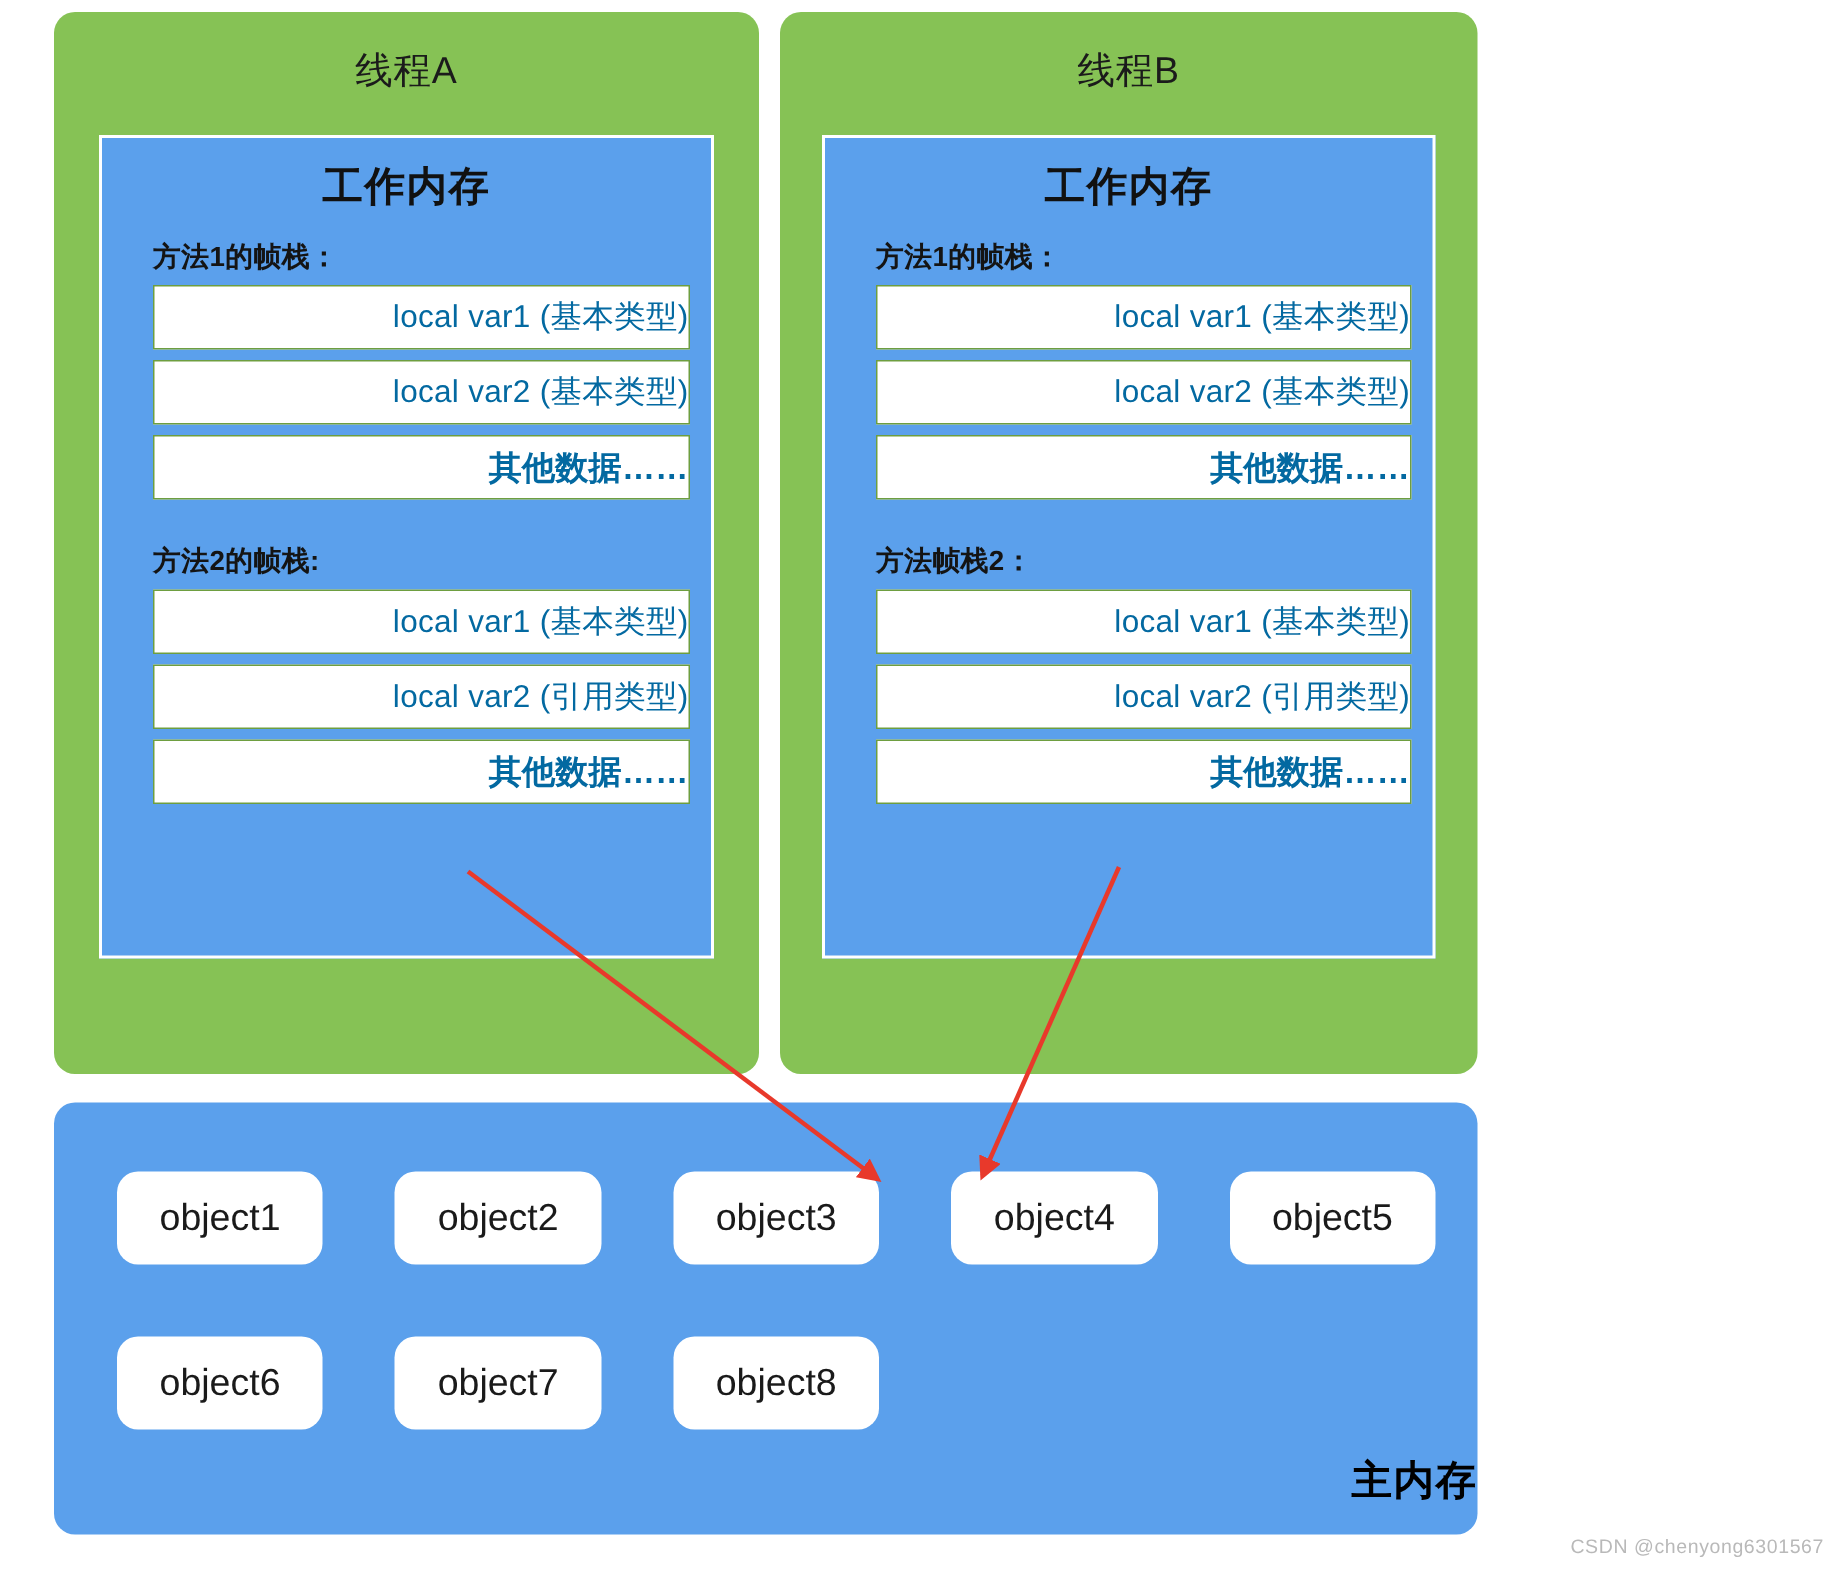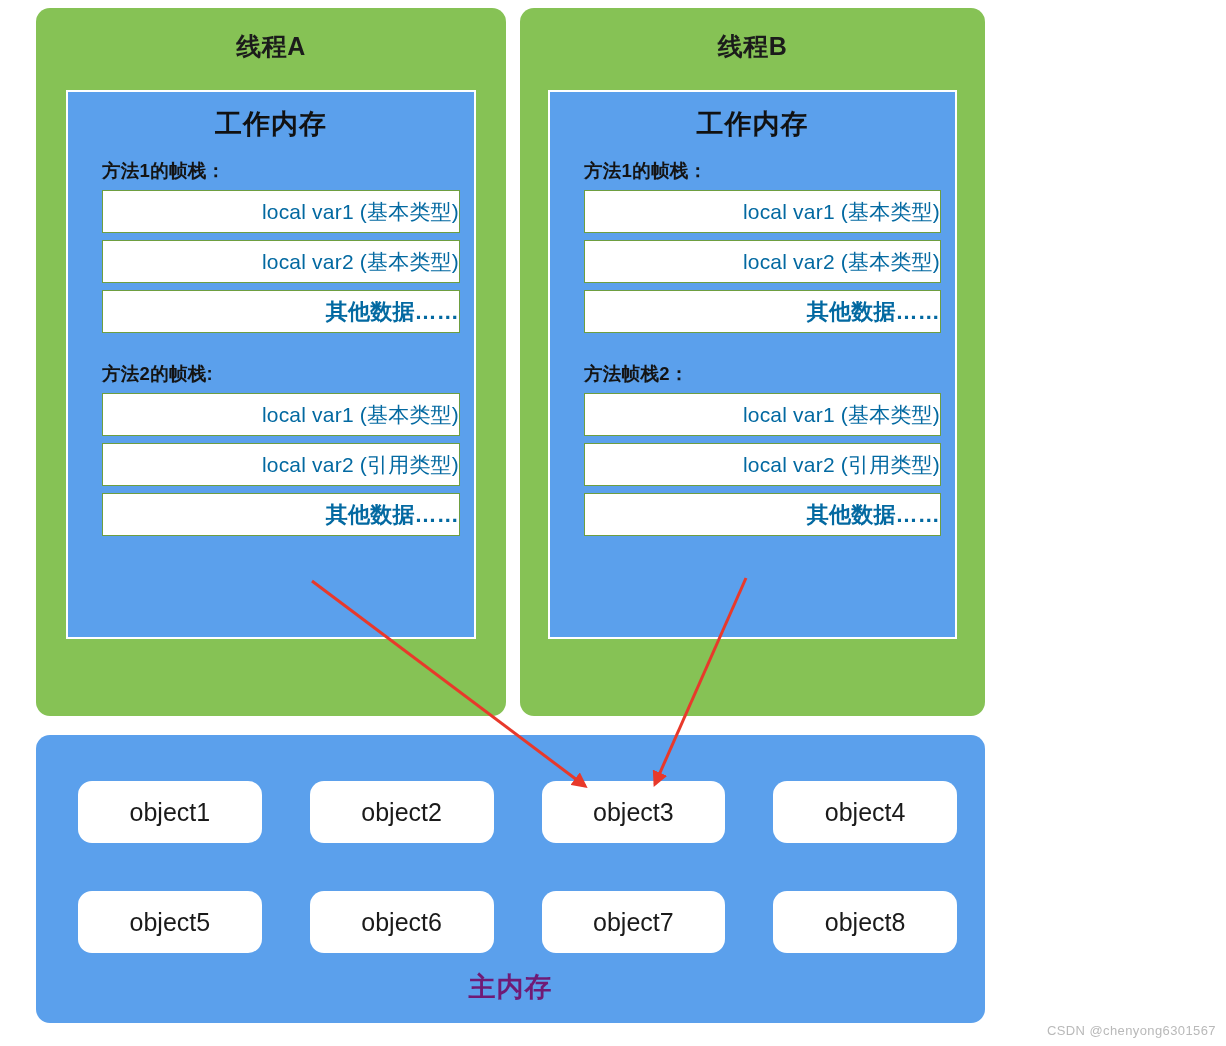--- a/index.html
+++ b/index.html
@@ -29,21 +29,21 @@
   #thread-a { left: 36px;  top: 8px; width: 470px; height: 708px; }
   #thread-b { left: 520px; top: 8px; width: 465px; height: 708px; }
 
   .thread-title {
     position: absolute;
     top: 22px;
     left: 0;
     width: 100%;
     text-align: center;
     font-size: 25px;
-    font-weight: 700;
+    font-weight: 400;
     color: #1b1b1b;
     letter-spacing: 0.5px;
   }
 
   
   .working-memory {
     position: absolute;
     left: 30px;
     top: 82px;
     right: 30px;
@@ -99,42 +99,42 @@
     background: #5BA0EC;
     border-radius: 14px;
     box-sizing: border-box;
   }
   .obj-grid {
     position: absolute;
     left: 42px;
     top: 46px;
     right: 28px;
     display: grid;
-    grid-template-columns: repeat(4, 1fr);
+    grid-template-columns: repeat(5, 1fr);
     grid-gap: 29px 32px;
     gap: 48px;
   }
   .obj-chip {
     background: #ffffff;
     border-radius: 14px;
     height: 62px;
     line-height: 62px;
     text-align: center;
     font-size: 25px;
     color: #1a1a1a;
   }
   #main-memory-label {
     position: absolute;
     left: 0;
     bottom: 18px;
     width: 100%;
-    text-align: center;
+    text-align: right;
     font-size: 27px;
     font-weight: 700;
-    color: #701a75;
+    color: #000000;
     letter-spacing: 1px;
   }
 
   
   #arrow-layer {
     position: absolute;
     left: 0; top: 0;
     width: 1226px;
     height: 1046px;
     pointer-events: none;

